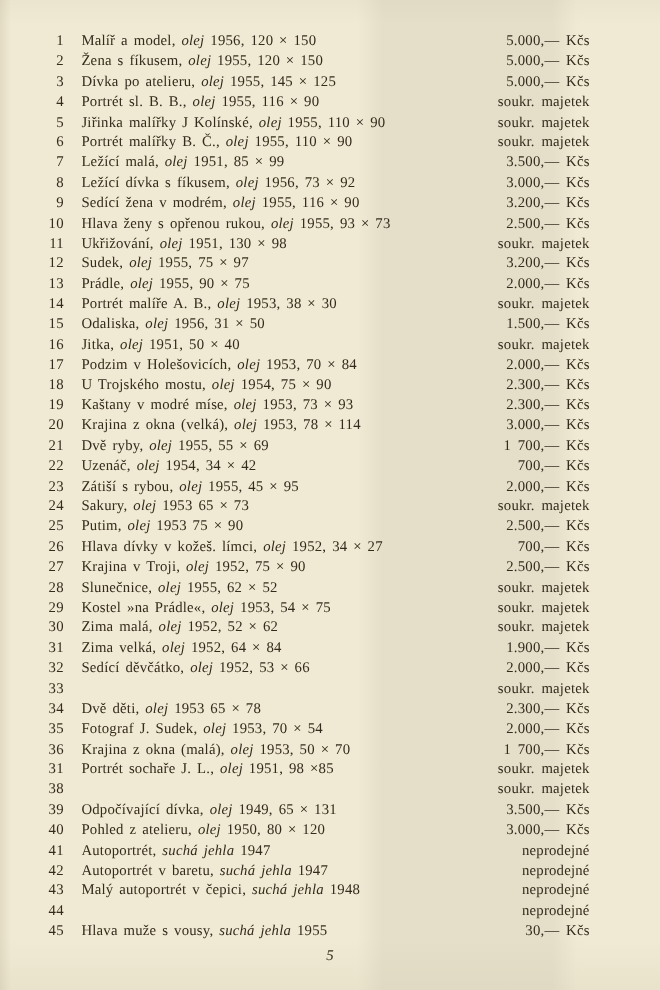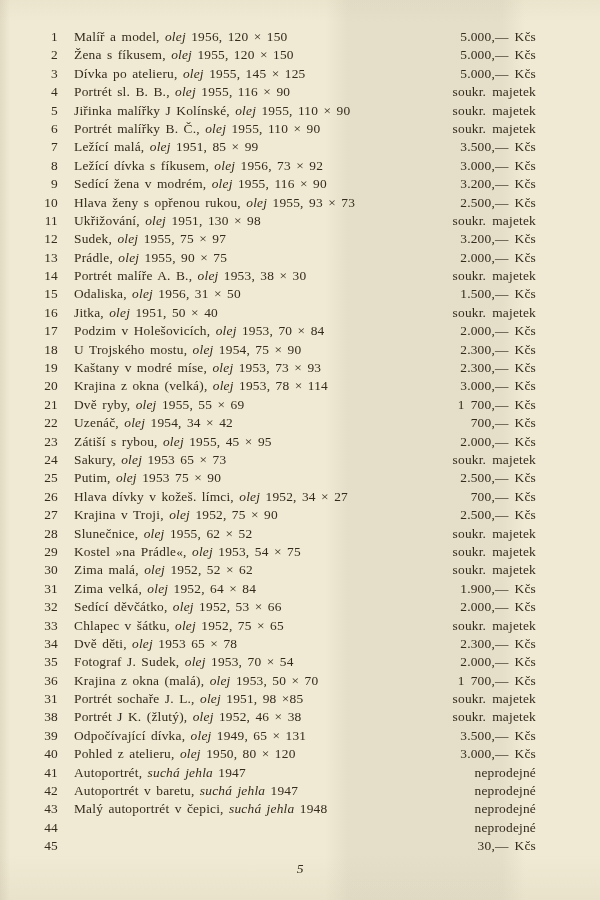--- a/index.html
+++ b/index.html
@@ -227,21 +227,20 @@
     <span class="entry"><span>Zima velká,</span> <span class="medium">olej</span> <span>1952, 64 × 84</span></span>
     <span class="price">1.900,— Kčs</span>
   </div>
       <div class="row">
     <span class="num">32</span>
     <span class="entry"><span>Sedící děvčátko,</span> <span class="medium">olej</span> <span>1952, 53 × 66</span></span>
     <span class="price">2.000,— Kčs</span>
   </div>
       <div class="row">
     <span class="num">33</span>
-    <span class="entry"><span>Chlapec v šátku,</span> <span class="medium">olej</span> <span>1952, 75 × 65</span></span>
     <span class="price">soukr. majetek</span>
   </div>
       <div class="row">
     <span class="num">34</span>
     <span class="entry"><span>Dvě děti,</span> <span class="medium">olej</span> <span>1953 65 × 78</span></span>
     <span class="price">2.300,— Kčs</span>
   </div>
       <div class="row">
     <span class="num">35</span>
     <span class="entry"><span>Fotograf J. Sudek,</span> <span class="medium">olej</span> <span>1953, 70 × 54</span></span>
@@ -252,21 +251,20 @@
     <span class="entry"><span>Krajina z okna (malá),</span> <span class="medium">olej</span> <span>1953, 50 × 70</span></span>
     <span class="price">1 700,— Kčs</span>
   </div>
       <div class="row">
     <span class="num">31</span>
     <span class="entry"><span>Portrét sochaře J. L.,</span> <span class="medium">olej</span> <span>1951, 98 ×85</span></span>
     <span class="price">soukr. majetek</span>
   </div>
       <div class="row">
     <span class="num">38</span>
-    <span class="entry"><span>Portrét J K. (žlutý),</span> <span class="medium">olej</span> <span>1952, 46 × 38</span></span>
     <span class="price">soukr. majetek</span>
   </div>
       <div class="row">
     <span class="num">39</span>
     <span class="entry"><span>Odpočívající dívka,</span> <span class="medium">olej</span> <span>1949, 65 × 131</span></span>
     <span class="price">3.500,— Kčs</span>
   </div>
       <div class="row">
     <span class="num">40</span>
     <span class="entry"><span>Pohled z atelieru,</span> <span class="medium">olej</span> <span>1950, 80 × 120</span></span>
@@ -286,17 +284,18 @@
     <span class="num">43</span>
     <span class="entry"><span>Malý autoportrét v čepici,</span> <span class="medium">suchá jehla</span> <span>1948</span></span>
     <span class="price">neprodejné</span>
   </div>
       <div class="row">
     <span class="num">44</span>
     <span class="price">neprodejné</span>
   </div>
       <div class="row">
     <span class="num">45</span>
+    <span class="entry"><span>Hlava muže s vousy,</span> <span class="medium">suchá jehla</span> <span>1955</span></span>
     <span class="price">30,— Kčs</span>
   </div>
     </div>
   <div class="pagenum">5</div>
 </div>
 
 </body></html>

